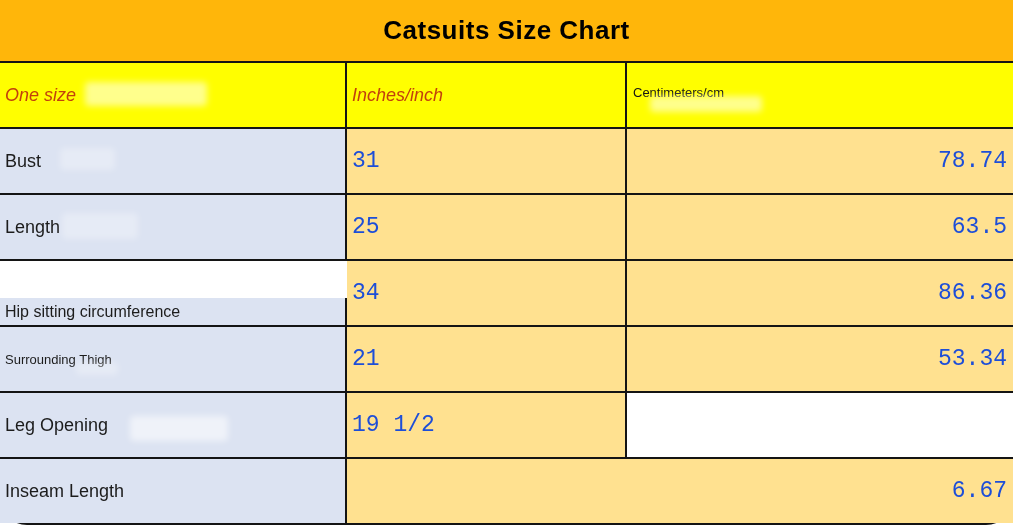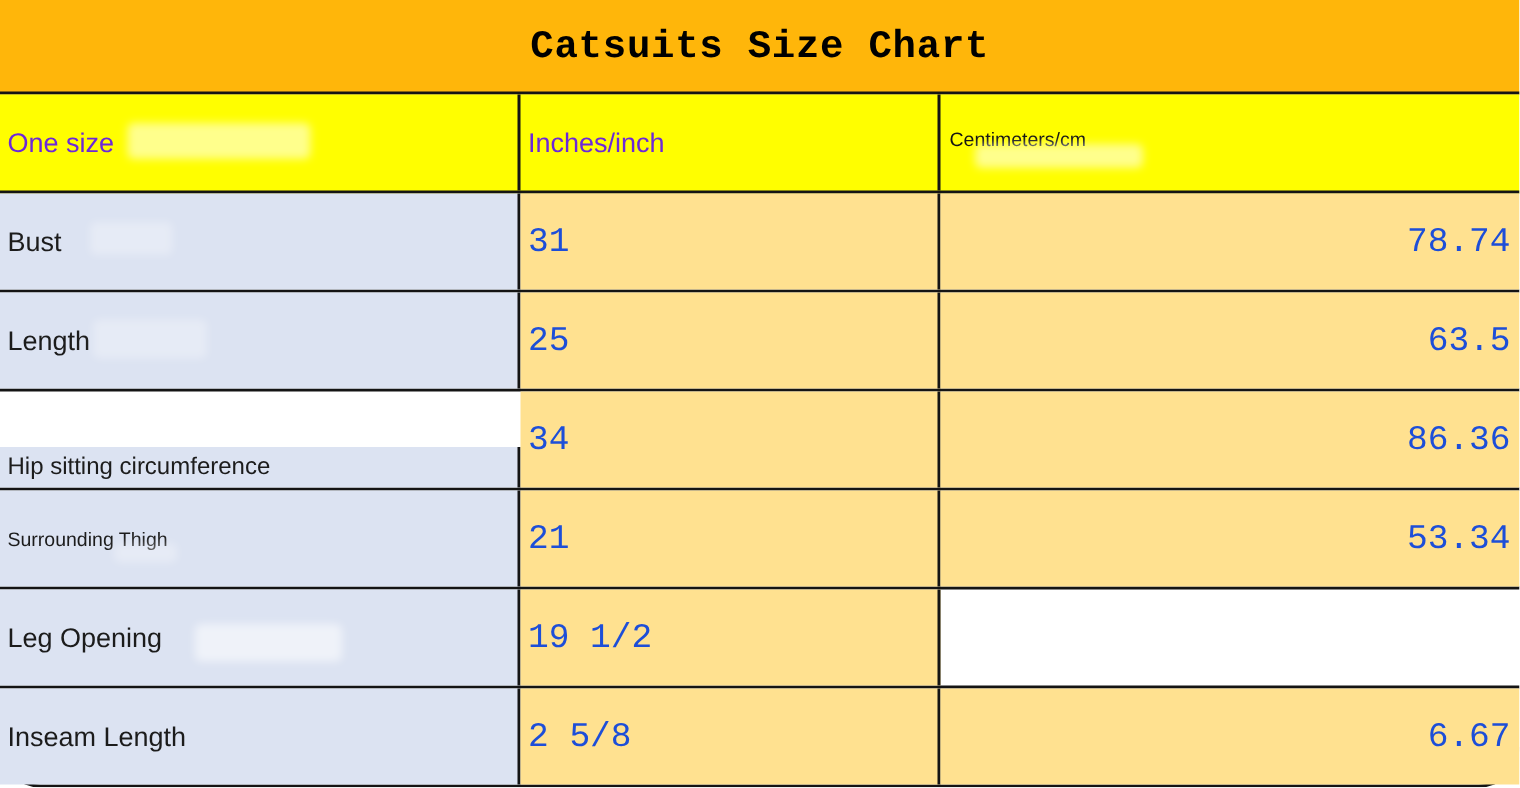--- a/index.html
+++ b/index.html
@@ -7,35 +7,35 @@
   .page {
     position:relative; width:1013px; height:525px;
     font-family:"Liberation Sans", sans-serif; color:#111;
   }
   .banner {
     height:63px; background:#FFB60A; border-bottom:2px solid #141414;
     display:flex; align-items:center; justify-content:center;
   }
   .banner h1 {
     font-size:26px; font-weight:bold; color:#000; letter-spacing:0.5px;
-    font-family:Liberation Mono, monospace;
+    font-family:Liberation Sans, sans-serif;
   }
   .row { display:flex; height:66px; border-bottom:2px solid #141414; }
   .c1 {
     width:347px; border-right:2px solid #141414;
     display:flex; align-items:center; padding-left:5px;
     font-size:18px; color:#1c1c1c;
   }
   .c2 {
     width:280px; border-right:2px solid #141414;
     display:flex; align-items:center; padding-left:5px;
   }
   .c3 { flex:1; display:flex; align-items:center; }
   .header-row { background:#FFFE00; }
-  .header-row .c1, .header-row .c2 { font-size:18px; color:#6d28d9; }
+  .header-row .c1, .header-row .c2 { font-size:18px; color:#c2410c;font-style:italic; }
   .header-row .c3 {
     font-size:13px; color:#141414;
     align-items:flex-start; padding-top:22px; padding-left:6px;
   }
   .data-row .c1 { background:#DCE3F2; }
   .data-row .c2, .data-row .c3 { background:#FFE190; }
   .val {
     font-family:Liberation Mono, monospace;
     font-size:23px; color:#1d4ed8; white-space:pre;
   }
@@ -88,21 +88,20 @@
     <div class="c3 val">53.34</div>
   </div>
 
   <div class="row data-row">
     <div class="c1">Leg Opening</div>
     <div class="c2 val">19 1/2</div>
   </div>
 
   <div class="row data-row last">
     <div class="c1">Inseam Length</div>
-    <div class="c2 val">2 5/8</div>
     <div class="c3 val">6.67</div>
   </div>
 
   <div class="blur-patch" style="left:85px; top:82px; width:122px; height:24px;"></div>
   <div class="blur-patch" style="left:650px; top:96px; width:112px; height:16px;"></div>
   <div class="blur-patch bp-faint" style="left:60px; top:148px; width:55px; height:22px;"></div>
   <div class="blur-patch bp-faint" style="left:62px; top:213px; width:76px; height:26px;"></div>
   <div class="blur-patch bp-faint" style="left:76px; top:362px; width:42px; height:13px;"></div>
   <div class="blur-patch" style="left:130px; top:416px; width:98px; height:25px;"></div>
 

